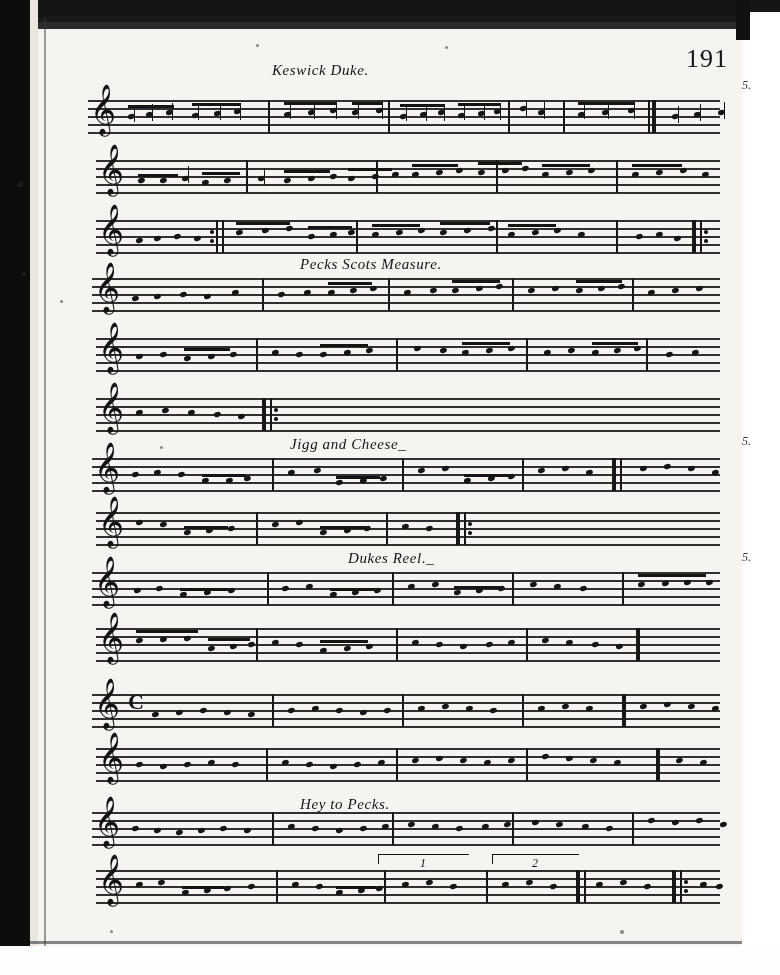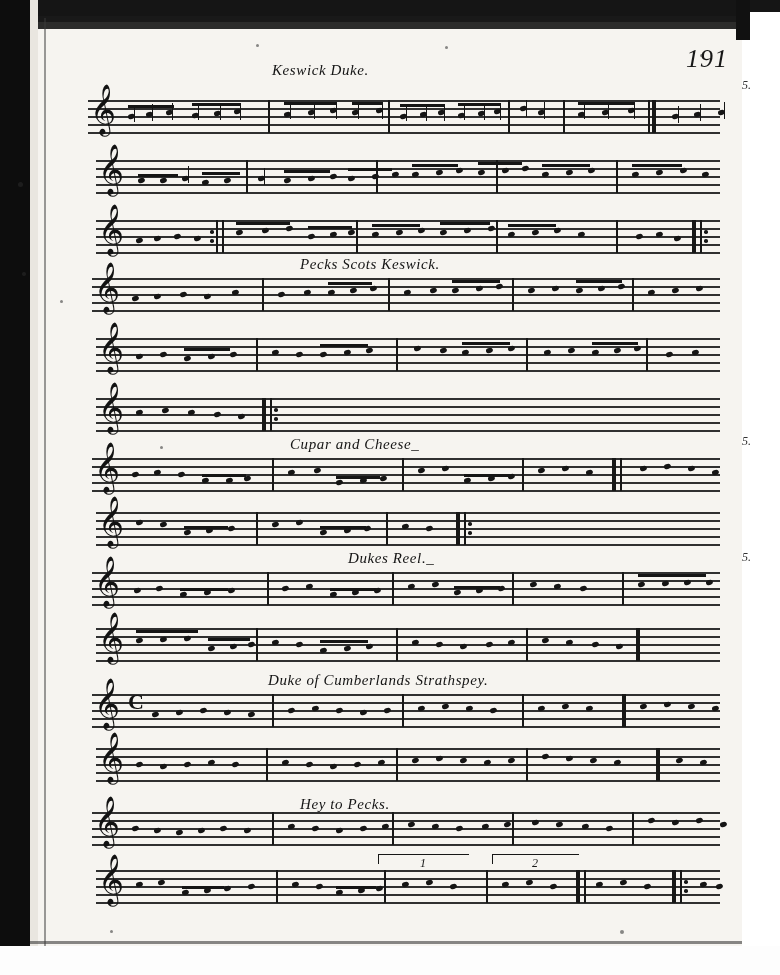--- a/index.html
+++ b/index.html
@@ -89,21 +89,20 @@
     opacity: .55;
   }
 
   
   .page-number {
     position: absolute;
     right: 52px;
     top: 44px;
     font-family: "Liberation Serif", serif;
     font-size: 26px;
-    font-style: italic;
     color: #171717;
     letter-spacing: 1px;
   }
 
   
   .tune-title {
     position: absolute;
     font-family: "Liberation Serif", serif;
     font-style: italic;
     font-size: 15px;
@@ -404,21 +403,21 @@
     <div class="beam" style="left:412px;top:4px;width:48px;"></div>
     <div class="note" style="left:412px;top:12px;"></div>
     <div class="note" style="left:436px;top:10px;"></div>
     <div class="note" style="left:458px;top:8px;"></div>
     <div class="note" style="left:482px;top:12px;"></div>
     <div class="note" style="left:540px;top:14px;"></div>
     <div class="note" style="left:560px;top:12px;"></div>
     <div class="note" style="left:578px;top:16px;"></div>
   </div>
 
-  <div class="tune-title" style="left:300px;top:256px;">Pecks Scots Keswick.</div>
+  <div class="tune-title" style="left:300px;top:256px;">Pecks Scots Measure.</div>
 
   <div class="stave" style="left:92px;top:278px;width:628px;">
     <div class="line"></div>
     <div class="line"></div>
     <div class="line"></div>
     <div class="line"></div>
     <div class="line"></div>
     <div class="clef">𝄞</div>
     <div class="bar" style="left:170px;"></div>
     <div class="bar" style="left:296px;"></div>
@@ -502,21 +501,21 @@
     <div class="bar" style="left:174px;"></div>
     <div class="repeat-dots" style="left:178px;top:10px;"></div>
     <div class="repeat-dots" style="left:178px;top:19px;"></div>
     <div class="note" style="left:40px;top:12px;"></div>
     <div class="note" style="left:66px;top:10px;"></div>
     <div class="note" style="left:92px;top:12px;"></div>
     <div class="note" style="left:118px;top:14px;"></div>
     <div class="note" style="left:142px;top:16px;"></div>
   </div>
 
-  <div class="tune-title" style="left:290px;top:436px;">Cupar and Cheese_</div>
+  <div class="tune-title" style="left:290px;top:436px;">Jigg and Cheese_</div>
 
   <div class="stave" style="left:92px;top:458px;width:628px;">
     <div class="line"></div>
     <div class="line"></div>
     <div class="line"></div>
     <div class="line"></div>
     <div class="line"></div>
     <div class="clef">𝄞</div>
     <div class="bar" style="left:180px;"></div>
     <div class="bar" style="left:310px;"></div>
@@ -650,21 +649,20 @@
     <div class="note" style="left:340px;top:14px;"></div>
     <div class="note" style="left:364px;top:16px;"></div>
     <div class="note" style="left:390px;top:14px;"></div>
     <div class="note" style="left:412px;top:12px;"></div>
     <div class="note" style="left:446px;top:10px;"></div>
     <div class="note" style="left:470px;top:12px;"></div>
     <div class="note" style="left:496px;top:14px;"></div>
     <div class="note" style="left:520px;top:16px;"></div>
   </div>
 
-  <div class="tune-title" style="left:268px;top:672px;">Duke of Cumberlands Strathspey.</div>
 
   <div class="stave" style="left:92px;top:694px;width:628px;">
     <div class="line"></div>
     <div class="line"></div>
     <div class="line"></div>
     <div class="line"></div>
     <div class="line"></div>
     <div class="clef">𝄞</div>
     <div class="timesig" style="left:36px;">C</div>
     <div class="bar" style="left:180px;"></div>

